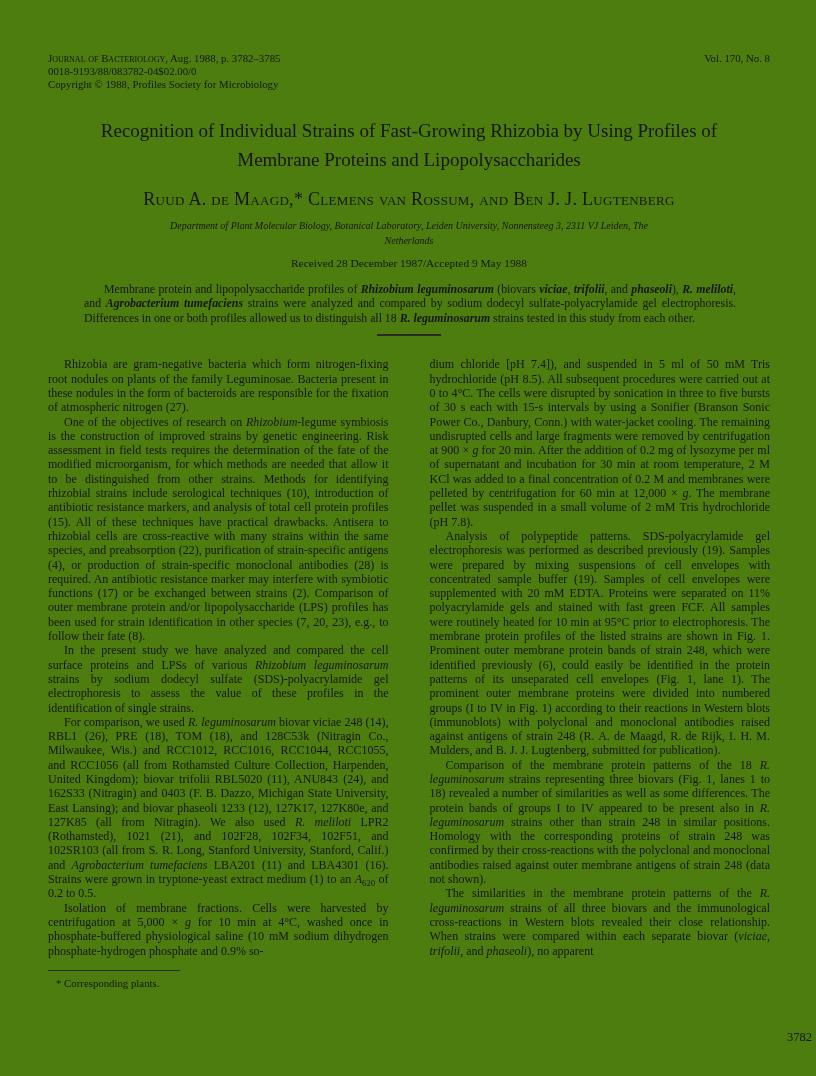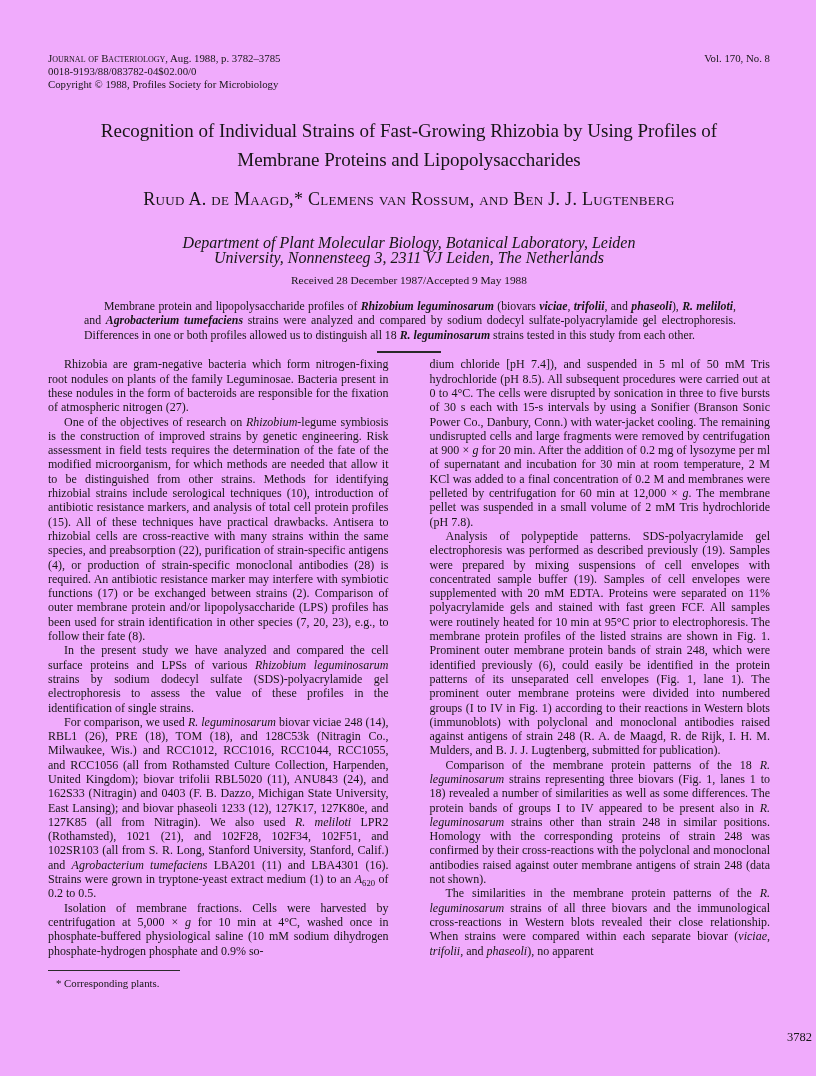--- a/index.html
+++ b/index.html
@@ -5,21 +5,21 @@
   html, body {
     margin: 0;
     padding: 0;
     background: #ffffff;
   }
   .page {
     position: relative;
     width: 816px;
     height: 1076px;
     margin: 0;
-    background: #f0abfc;
+    background: #4d7c0f;
     color: #161616;
     font-family: "Liberation Serif", "DejaVu Serif", serif;
     padding: 52px 46px 0 48px;
     box-sizing: border-box;
     overflow: hidden;
   }
   .masthead {
     display: flex;
     justify-content: space-between;
     align-items: flex-start;
@@ -37,25 +37,25 @@
     text-align: center;
   }
   .authors {
     margin-top: 15px;
     text-align: center;
     font-size: 18px;
     font-variant: small-caps;
     letter-spacing: 0.3px;
   }
   .affiliation {
-    margin: 25px auto 0;
+    margin: 8px auto 0;
     max-width: 520px;
     text-align: center;
     font-style: italic;
-    font-size: 16px;
+    font-size: 10px;
     line-height: 15px;
   }
   .received {
     margin-top: 9px;
     text-align: center;
     font-size: 11.4px;
   }
   .abstract {
     margin: 13px 34px 0 36px;
     font-size: 11.8px;
@@ -66,21 +66,21 @@
   }
   .abstract-divider {
     width: 64px;
     height: 2px;
     background: #2a2a2a;
     margin: 9px auto 0;
   }
   .columns {
     display: flex;
     gap: 41px;
-    margin-top: 4px;
+    margin-top: 21px;
     font-size: 12px;
     line-height: 14.3px;
   }
   .col { width: 349px; }
   .para {
     margin: 0;
     text-align: justify;
     hyphens: auto;
   }
   .para.indent { text-indent: 16px; }

